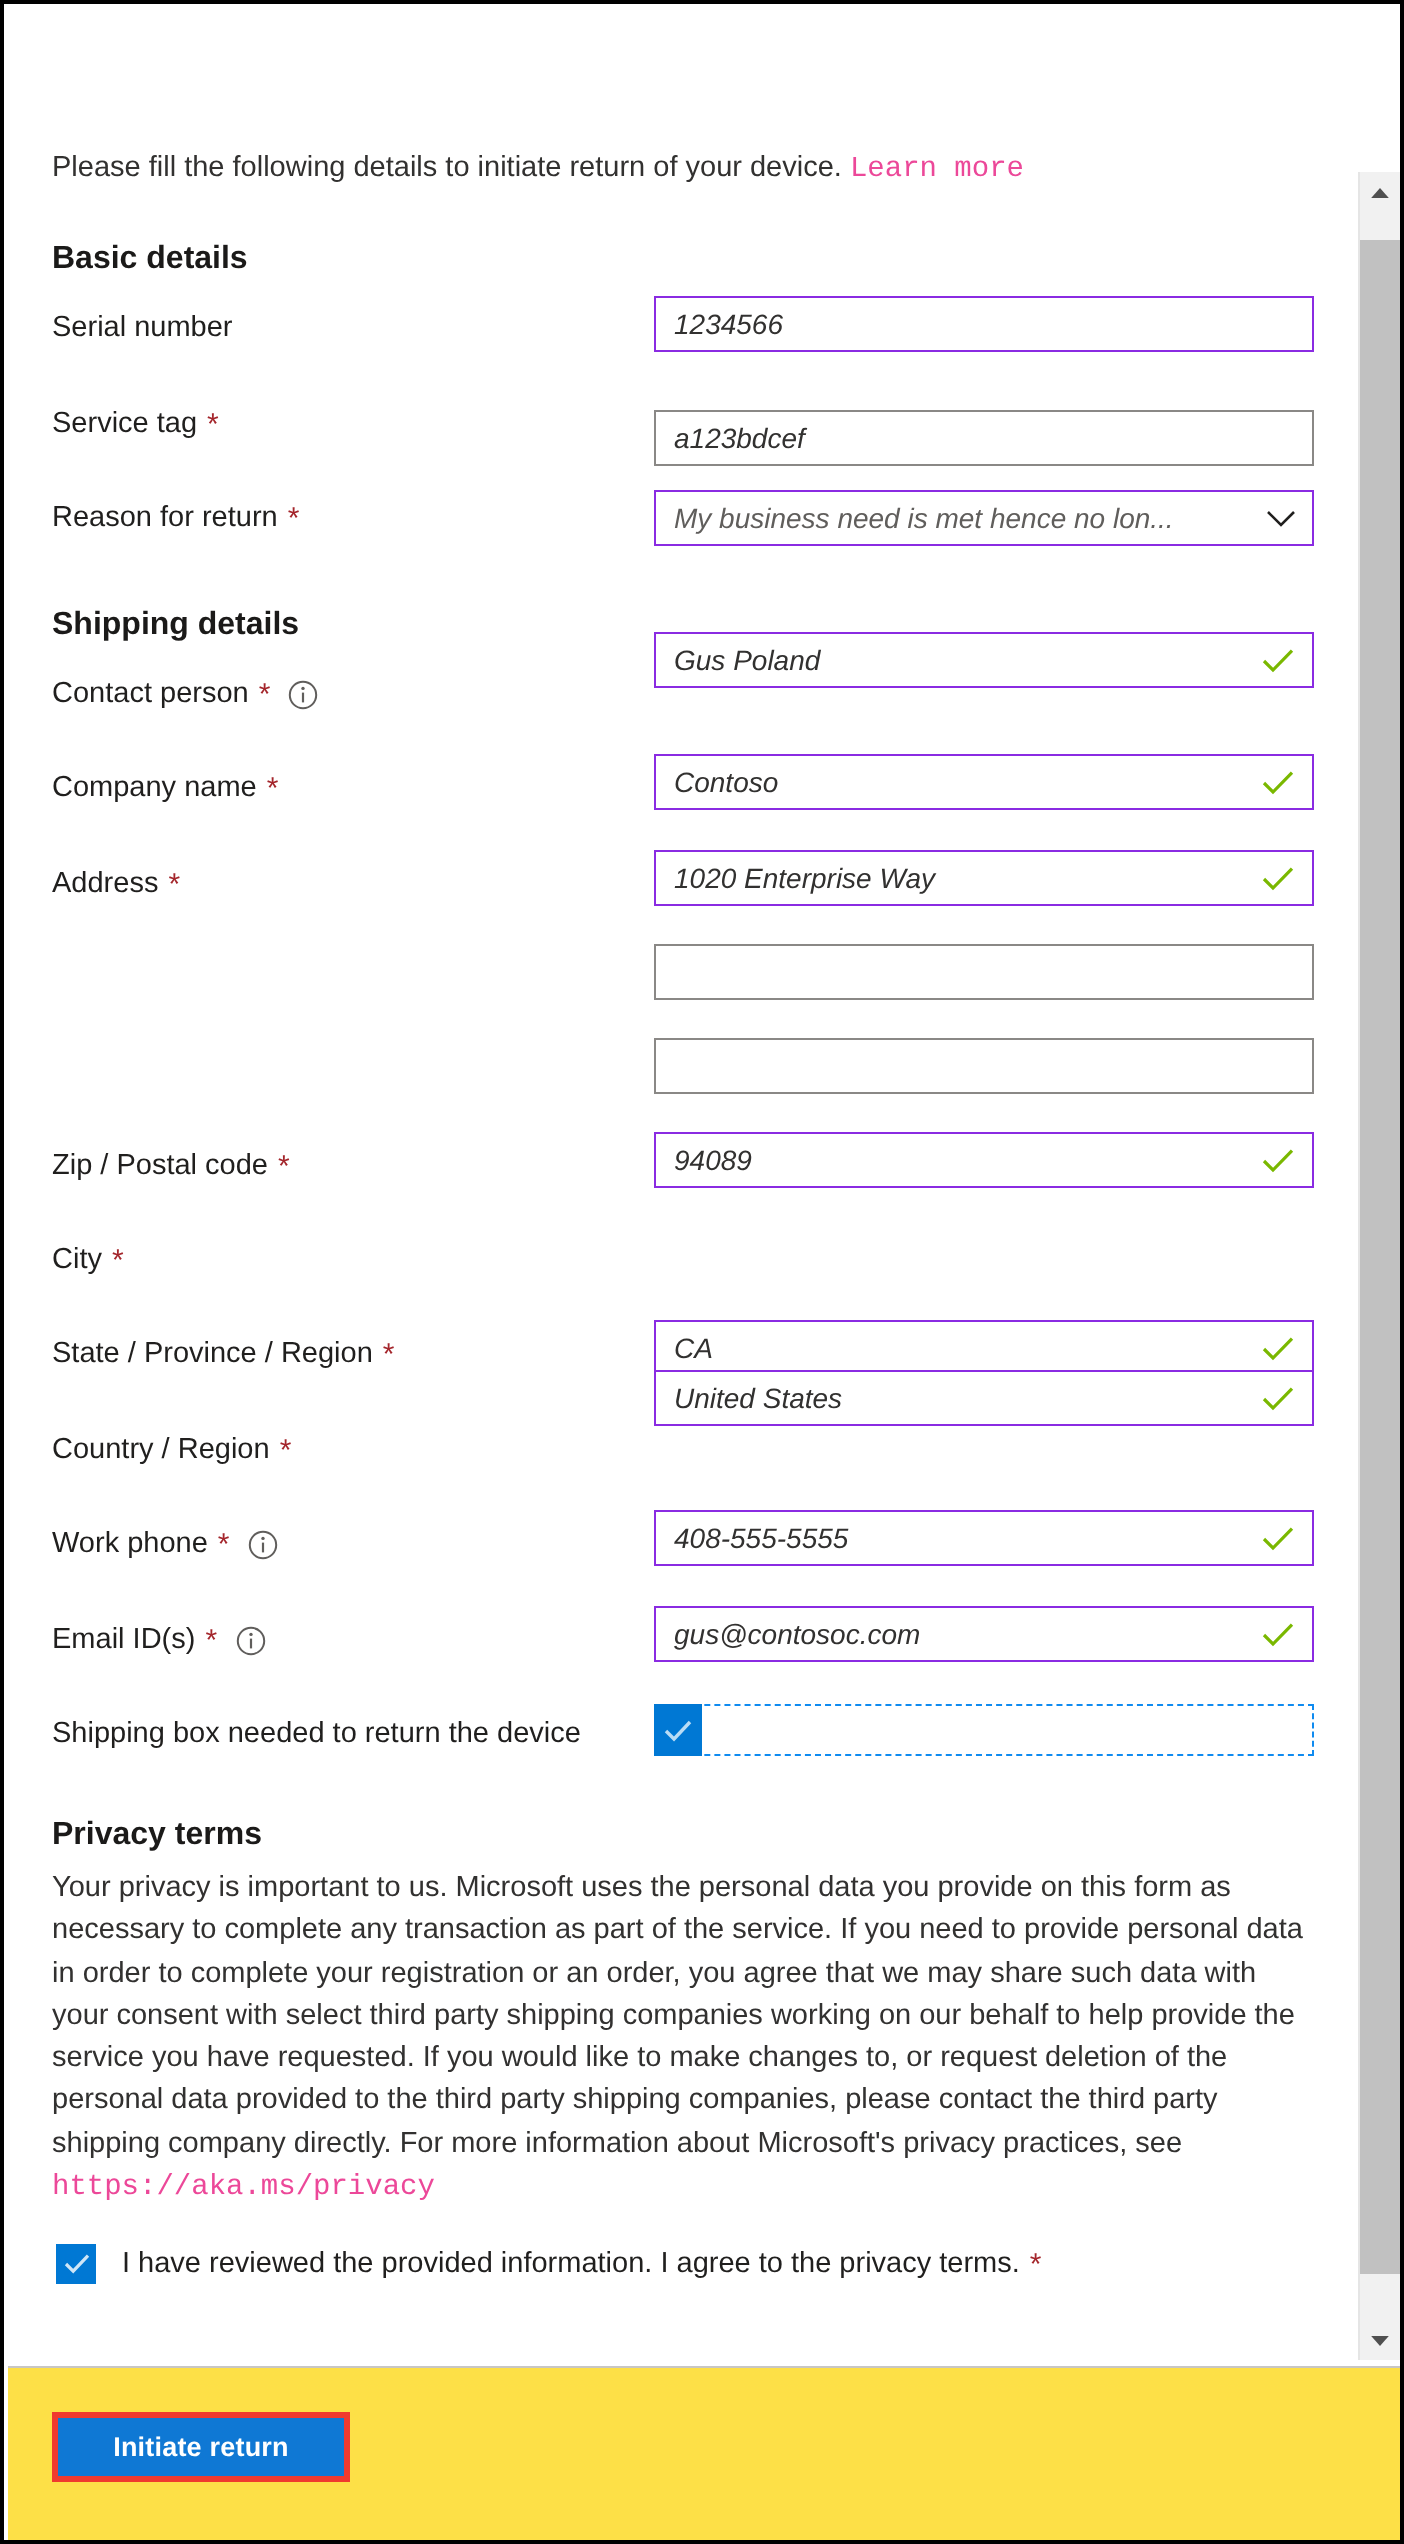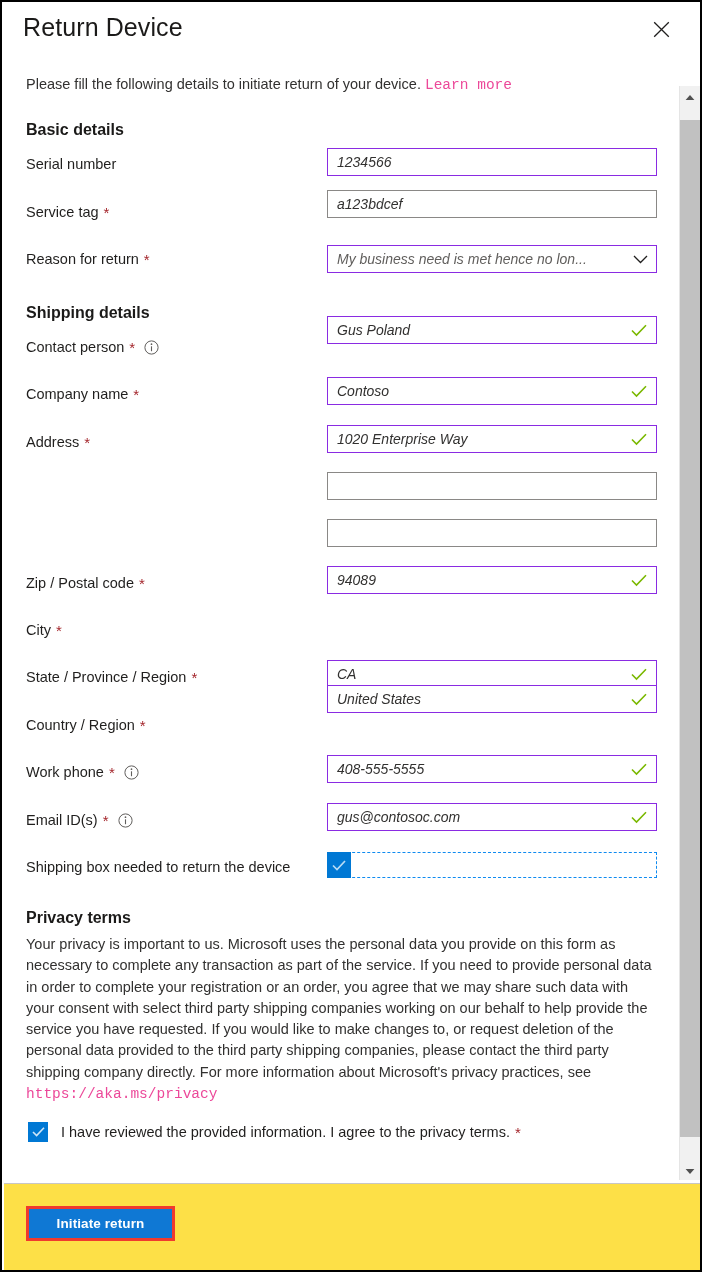--- a/index.html
+++ b/index.html
@@ -285,30 +285,20 @@
     cursor: pointer;
     padding: 0;
     letter-spacing: 0.1px;
   }
 </style>
 </head>
 <body>
 
 <div id="window">
 
-  <div id="header">
-    <div id="panel-title">Return Device</div>
-    <button id="close-button">
-      <span>
-        <svg width="17" height="17" viewBox="0 0 17 17">
-          <path d="M1.2 1.2 L15.8 15.8 M15.8 1.2 L1.2 15.8" stroke="#201f1e" stroke-width="1.3" fill="none"></path>
-        </svg>
-      </span>
-    </button>
-  </div>
 
   <div id="scroll-area">
 
     <div id="intro">
       <span>Please fill the following details to initiate return of your device.</span>
       <a class="link">Learn more</a>
     </div>
 
     <div class="section-title" style="left:22px; top:57px;">Basic details</div>
 
@@ -316,21 +306,21 @@
       <span>Serial number</span>
     </div>
     <div class="input-box" style="top:84px;">
       <span class="input-value">1234566</span>
     </div>
 
     <div class="field-label" style="top:138px;">
       <span>Service tag</span>
       <span class="req">*</span>
     </div>
-    <div class="input-box neutral" style="top:126px;">
+    <div class="input-box neutral" style="top:141px;">
       <span class="input-value">a123bdcef</span>
     </div>
 
     <div class="field-label" style="top:185px;">
       <span>Reason for return</span>
       <span class="req">*</span>
     </div>
     <div class="input-box" style="top:181px;">
       <span class="input-value placeholder">My business need is met hence no lon...</span>
       <span class="chev">

